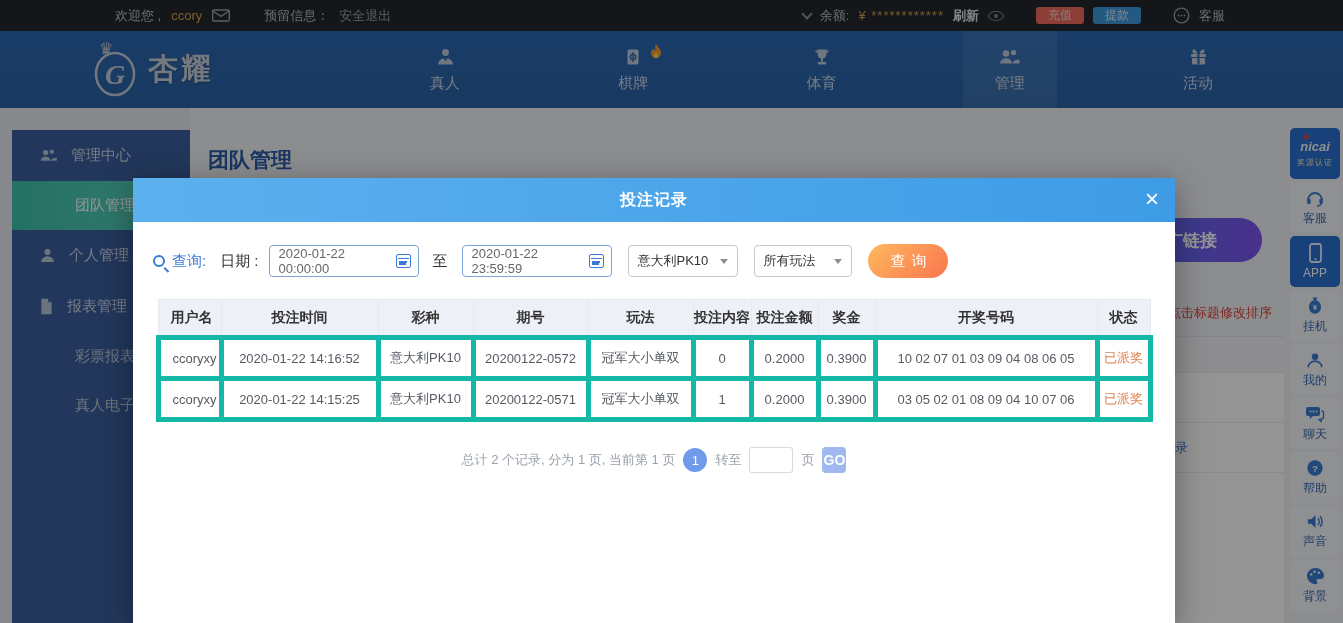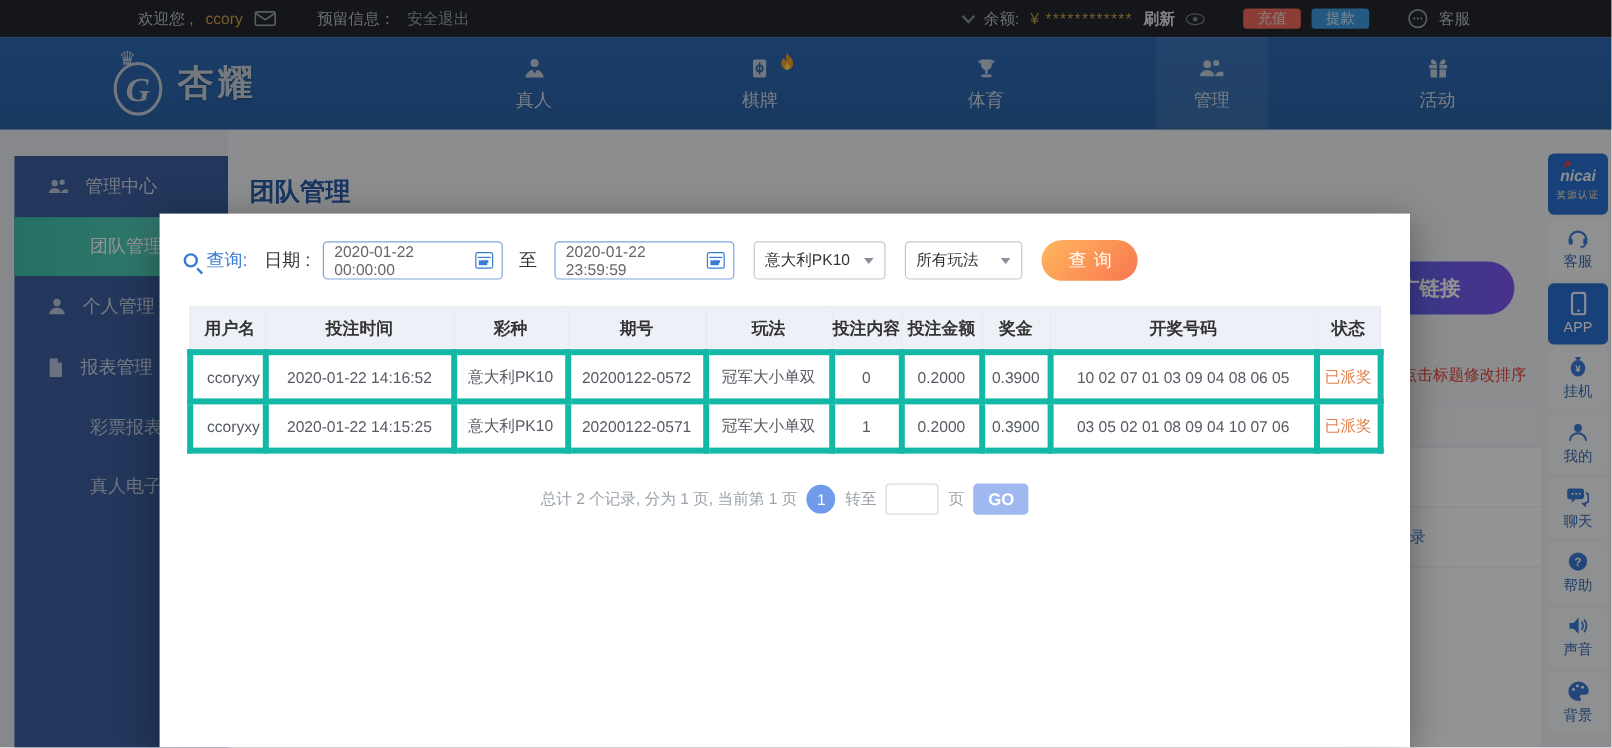--- a/index.html
+++ b/index.html
@@ -126,21 +126,21 @@
     background:#fff; }
   .bet th.c-user, .bet td.c-user { text-align:left; padding-left:12px; }
   .bet td.status { color:#e2824e; }
 
   .pagination { margin-top:25px; display:flex; align-items:center; justify-content:center; gap:8px;
     color:#9aa1ab; font-size:13px; }
   .page-circle { width:24px; height:24px; border-radius:50%; background:#6f9bea; color:#fff;
     display:flex; align-items:center; justify-content:center; font-size:13px; cursor:pointer; }
   .goto-input { width:44px; height:26px; border:1px solid #d8dade; border-radius:3px; outline:none;
     text-align:center; font-size:13px; color:#555; }
-  .go-btn { width:46px; height:26px; border:none; border-radius:4px; background:#9fb9f0; color:#fff;
+  .go-btn { width:24px; height:26px; border:none; border-radius:4px; background:#9fb9f0; color:#fff;
     font-size:14px; font-weight:bold; cursor:pointer; }
 </style>
 </head>
 <body>
 
 <div class="topbar">
   <div class="left">
     <span>欢迎您 ,</span>
     <span class="t-user">ccory</span>
     <span>
@@ -396,20 +396,24 @@
           <circle cx="13.5" cy="6" r="1.3" fill="#f7f8fb"></circle>
         </svg>
       </span>
     <span>背景</span>
   </div>
 </div>
 
 <div class="overlay"></div>
 
 <div class="modal">
+  <div class="modal-header">
+    <span class="modal-title">投注记录</span>
+    <span class="modal-close">×</span>
+  </div>
 
   <div class="search-row">
     <span class="magnifier"></span>
     <span class="q-label">查询:</span>
     <span class="d-label">日期 :</span>
     <span class="date-box">
       <span class="dval">2020-01-22 00:00:00</span>
       <span class="cal"></span>
     </span>
     <span class="zhi">至</span>

